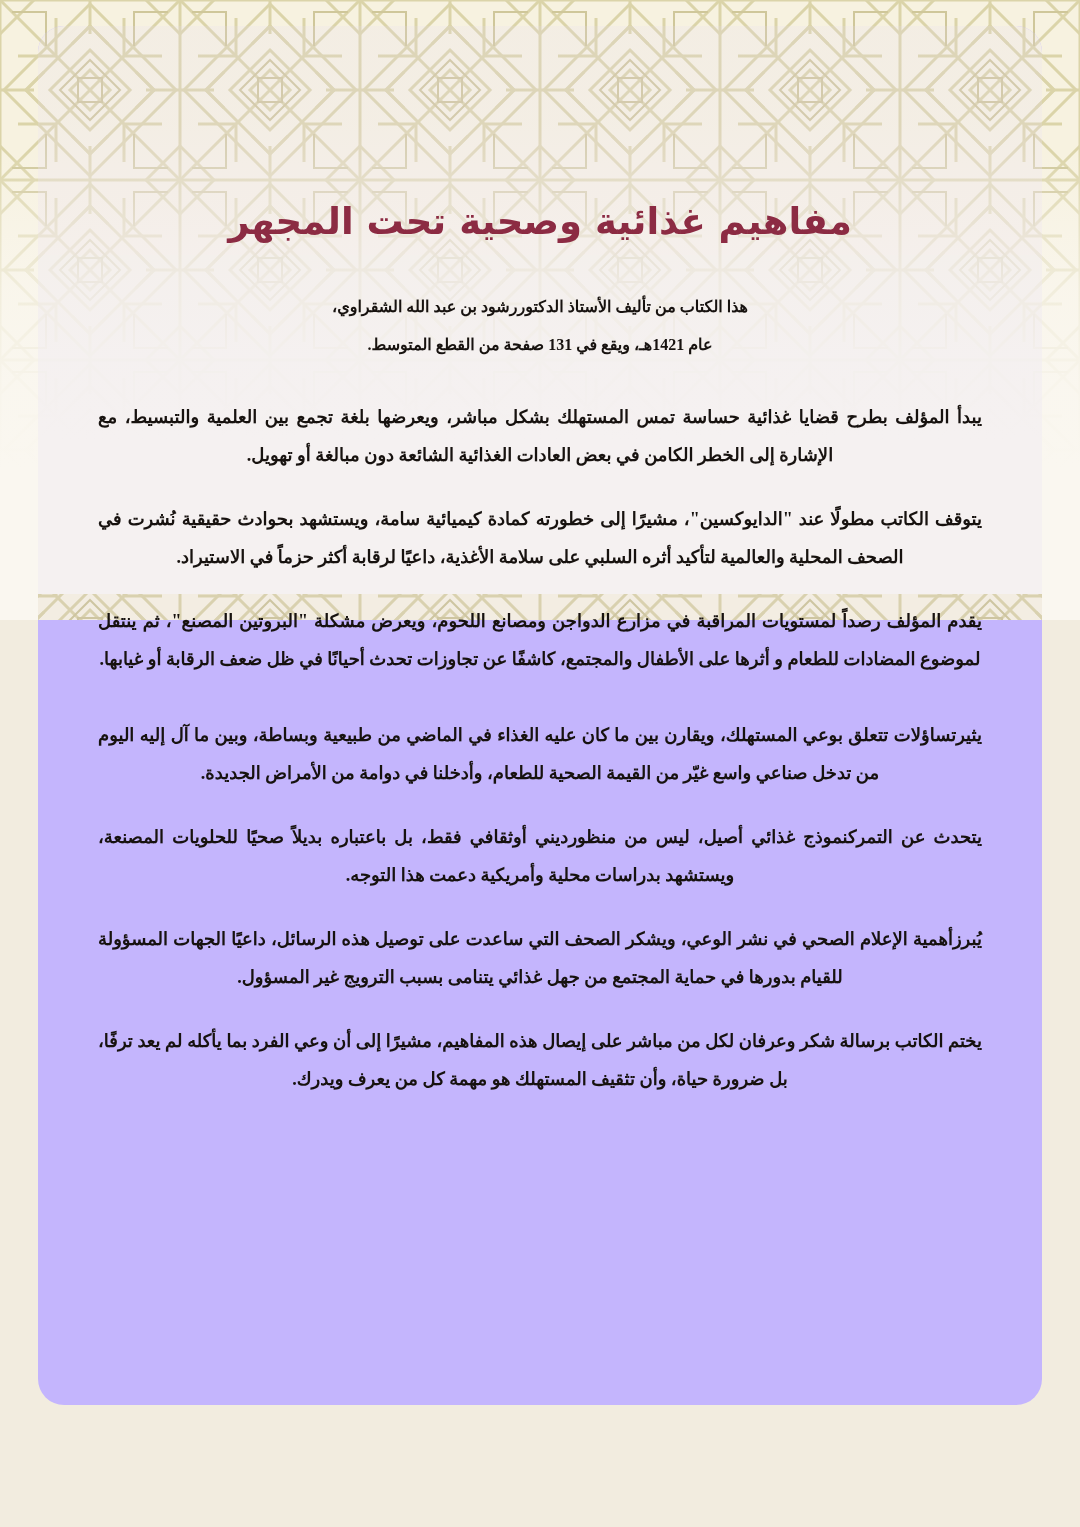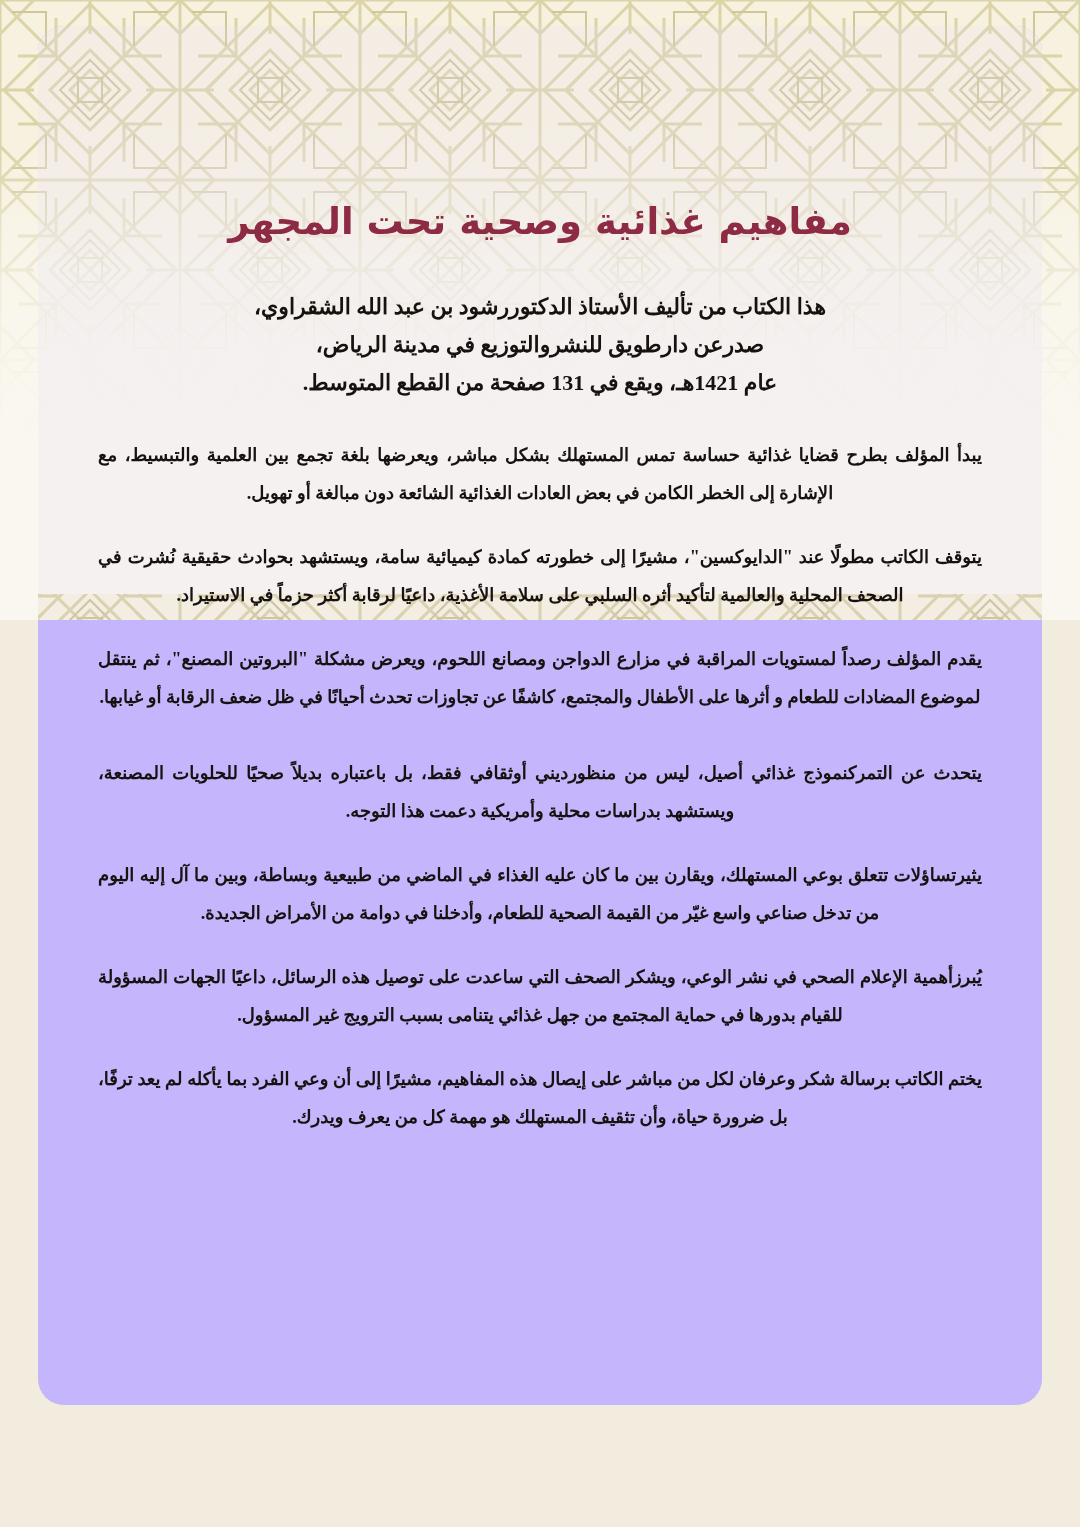--- a/index.html
+++ b/index.html
@@ -107,21 +107,21 @@
     position: absolute;
     top: 262px;
     left: 48px;
     right: 48px;
     direction: rtl;
     color: #17120f;
   }
 
   .intro-block {
     text-align: center;
-    font-size: 22px;
+    font-size: 16px;
     line-height: 38px;
     font-weight: 600;
     color: #17120f;
     margin: 0 0 34px 0;
   }
   .intro-line { display: block; white-space: nowrap; }
 
   .para {
     text-align: justify;
     text-align-last: center;
@@ -185,27 +185,26 @@
   </div>
 
   <div id="card-inner">
 
     <h1 id="page-title">مفاهيم غذائية وصحية تحت المجهر</h1>
 
     <div id="article-body">
 
       <div class="intro-block">
         <span class="intro-line">هذا الكتاب من تأليف الأستاذ الدكتوررشود بن عبد الله الشقراوي،</span>
-        <span class="intro-line">صدرعن دارطويق للنشروالتوزيع في مدينة الرياض،</span>
         <span class="intro-line">عام 1421هـ، ويقع في 131 صفحة من القطع المتوسط.</span>
       </div>
 
       <p class="para">يبدأ المؤلف بطرح قضايا غذائية حساسة تمس المستهلك بشكل مباشر، ويعرضها بلغة تجمع بين العلمية والتبسيط، مع الإشارة إلى الخطر الكامن في بعض العادات الغذائية الشائعة دون مبالغة أو تهويل.</p>
       <p class="para">يتوقف الكاتب مطولًا عند "الدايوكسين"، مشيرًا إلى خطورته كمادة كيميائية سامة، ويستشهد بحوادث حقيقية نُشرت في الصحف المحلية والعالمية لتأكيد أثره السلبي على سلامة الأغذية، داعيًا لرقابة أكثر حزماً في الاستيراد.</p>
       <p class="para gap-lg">يقدم المؤلف رصداً لمستويات المراقبة في مزارع الدواجن ومصانع اللحوم، ويعرض مشكلة "البروتين المصنع"، ثم ينتقل لموضوع المضادات للطعام و أثرها على الأطفال والمجتمع، كاشفًا عن تجاوزات تحدث أحيانًا في ظل ضعف الرقابة أو غيابها.</p>
+      <p class="para">يثيرتساؤلات تتعلق بوعي المستهلك، ويقارن بين ما كان عليه الغذاء في الماضي من طبيعية وبساطة، وبين ما آل إليه اليوم من تدخل صناعي واسع غيّر من القيمة الصحية للطعام، وأدخلنا في دوامة من الأمراض الجديدة.</p>
       <p class="para">يتحدث عن التمركنموذج غذائي أصيل، ليس من منظورديني أوثقافي فقط، بل باعتباره بديلاً صحيًا للحلويات المصنعة، ويستشهد بدراسات محلية وأمريكية دعمت هذا التوجه.</p>
-      <p class="para">يثيرتساؤلات تتعلق بوعي المستهلك، ويقارن بين ما كان عليه الغذاء في الماضي من طبيعية وبساطة، وبين ما آل إليه اليوم من تدخل صناعي واسع غيّر من القيمة الصحية للطعام، وأدخلنا في دوامة من الأمراض الجديدة.</p>
       <p class="para">يُبرزأهمية الإعلام الصحي في نشر الوعي، ويشكر الصحف التي ساعدت على توصيل هذه الرسائل، داعيًا الجهات المسؤولة للقيام بدورها في حماية المجتمع من جهل غذائي يتنامى بسبب الترويج غير المسؤول.</p>
       <p class="para">يختم الكاتب برسالة شكر وعرفان لكل من مباشر على إيصال هذه المفاهيم، مشيرًا إلى أن وعي الفرد بما يأكله لم يعد ترفًا، بل ضرورة حياة، وأن تثقيف المستهلك هو مهمة كل من يعرف ويدرك.</p>
 
     </div>
   </div>
 </div>
 
 </body></html>

